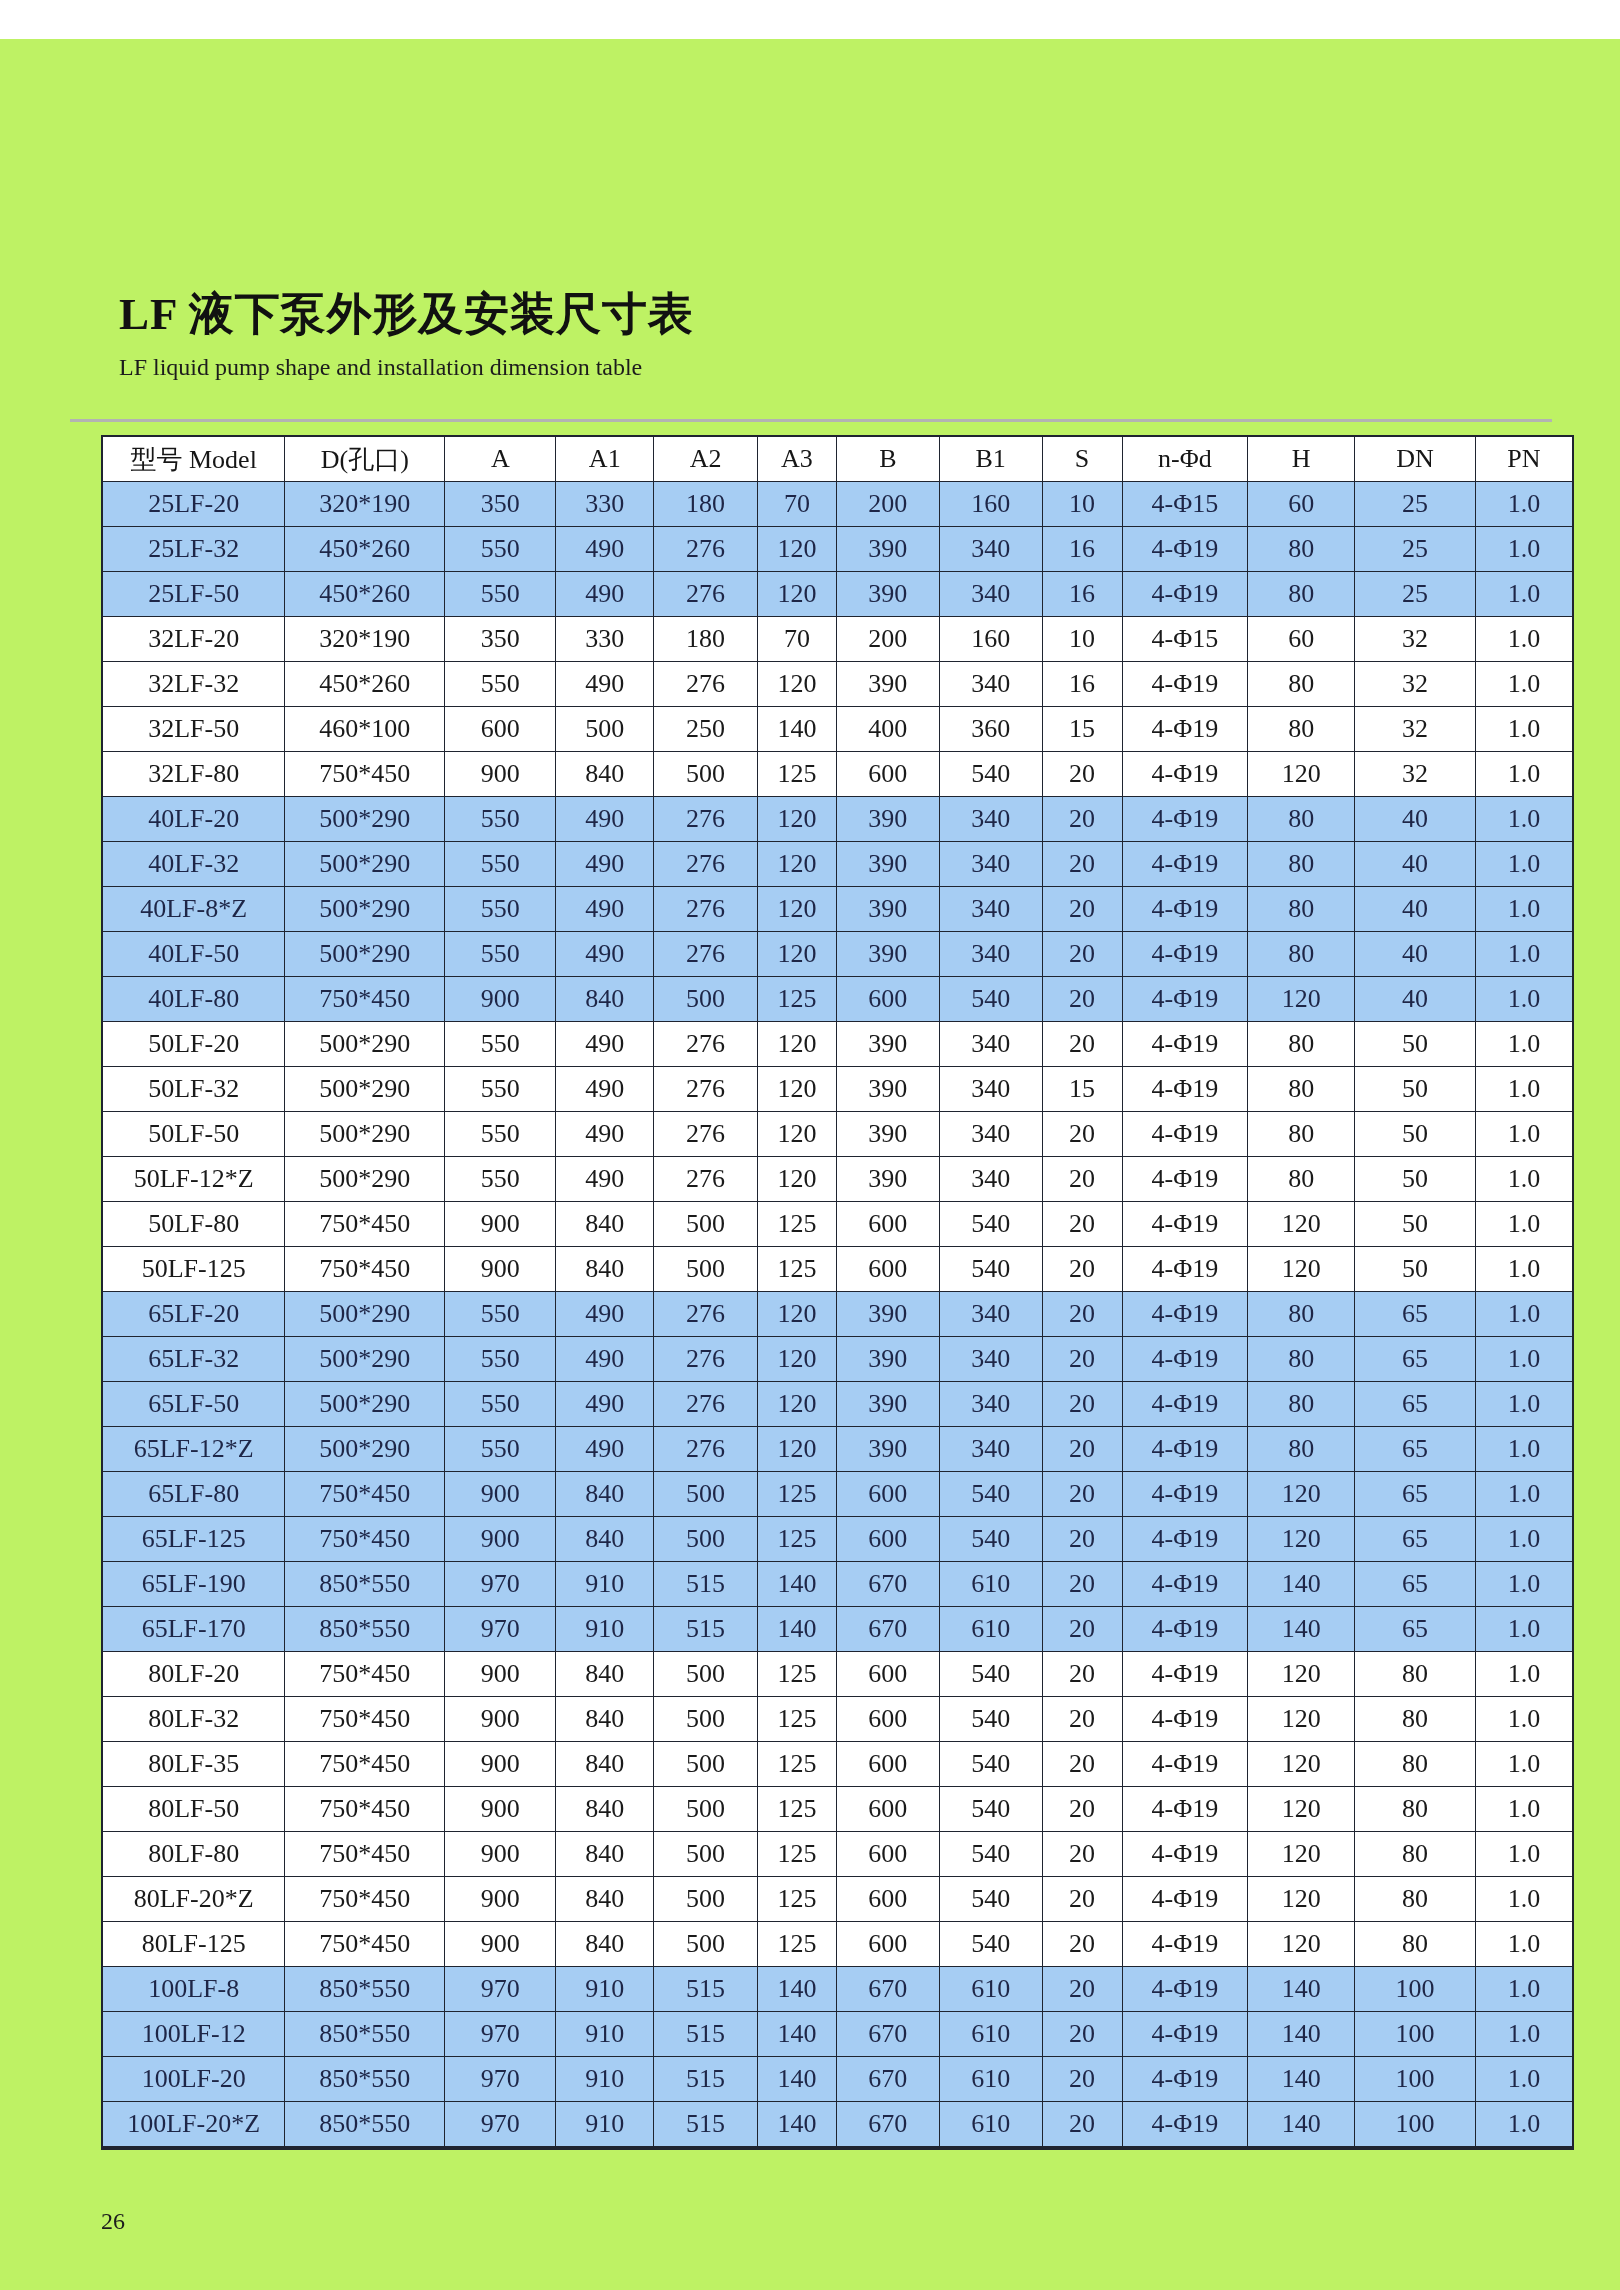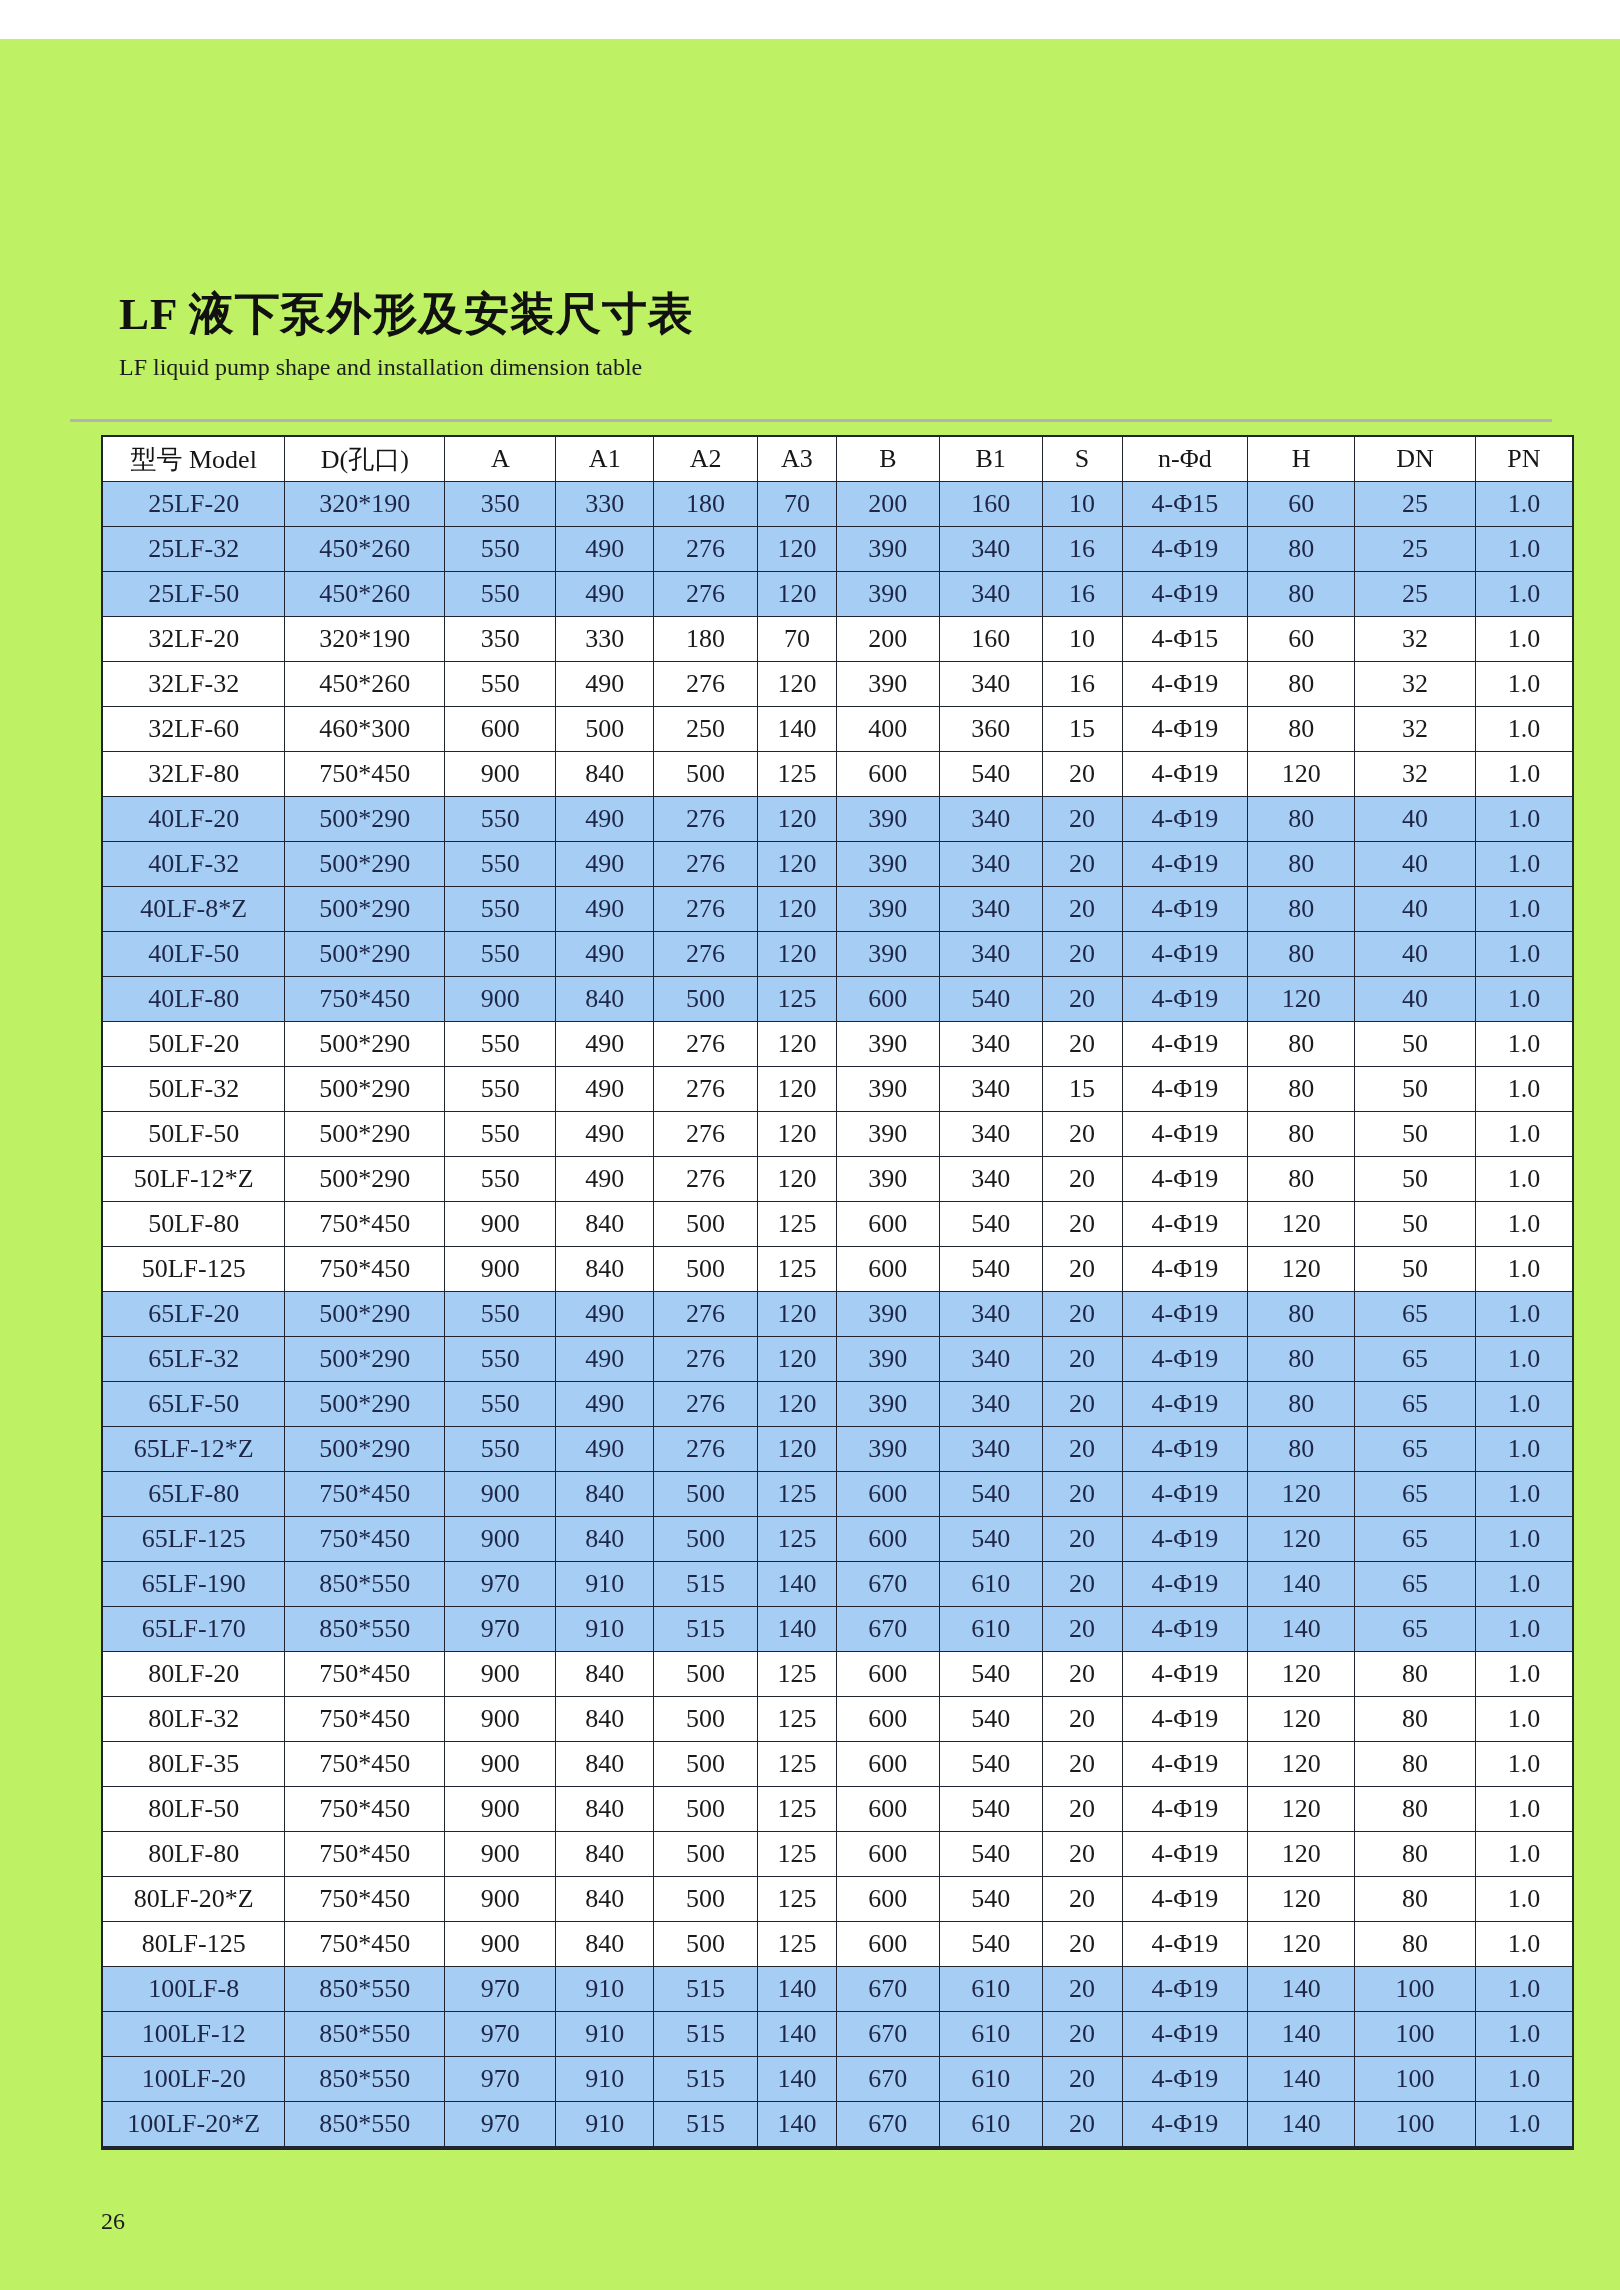--- a/index.html
+++ b/index.html
@@ -200,22 +200,22 @@
           <td>120</td>
           <td>390</td>
           <td>340</td>
           <td>16</td>
           <td>4-Φ19</td>
           <td>80</td>
           <td>32</td>
           <td>1.0</td>
         </tr>
         <tr>
-          <td>32LF-60</td>
-          <td>460*300</td>
+          <td>32LF-50</td>
+          <td>460*100</td>
           <td>600</td>
           <td>500</td>
           <td>250</td>
           <td>140</td>
           <td>400</td>
           <td>360</td>
           <td>15</td>
           <td>4-Φ19</td>
           <td>80</td>
           <td>32</td>

